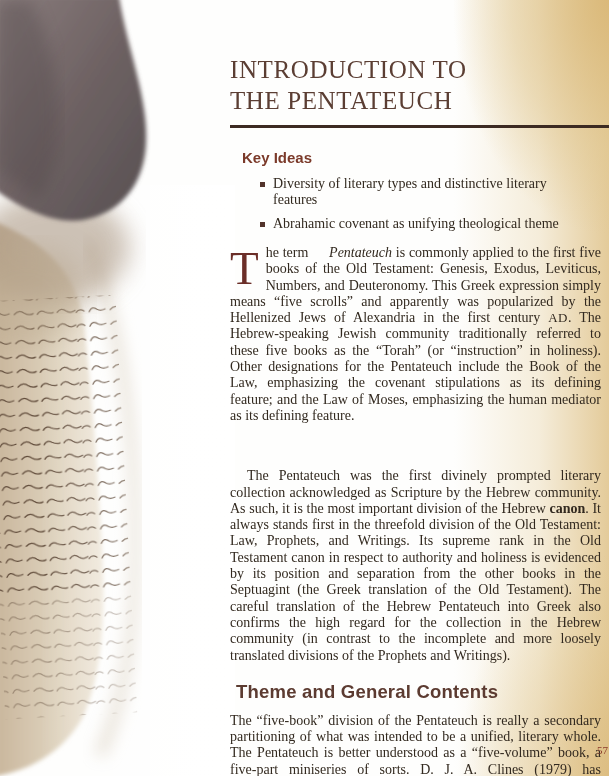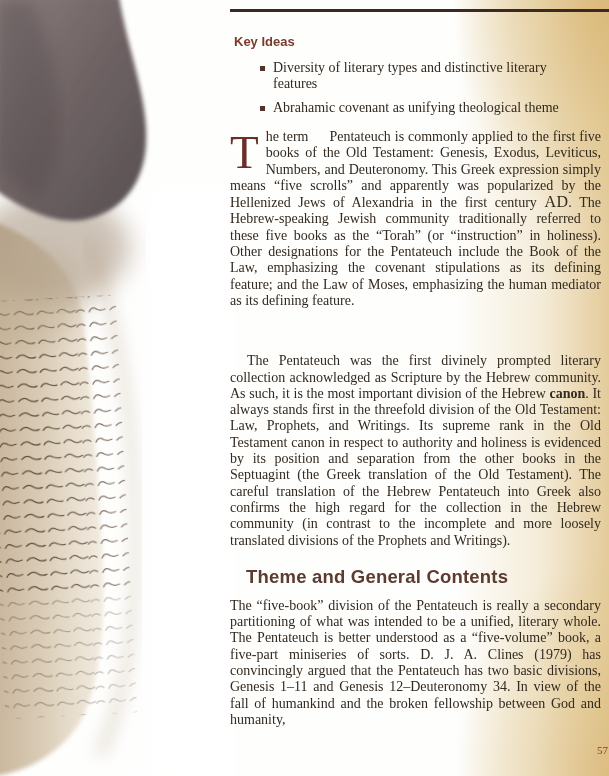--- a/index.html
+++ b/index.html
@@ -20,22 +20,22 @@
     margin:54px 0 0;font-family:"Liberation Serif",serif;font-weight:400;
     font-size:25px;line-height:31px;letter-spacing:.6px;
     color:var(--c-title,#5b3e33);
   }
   .chapter-title span{display:block;}
   .rule{
     border:none;height:3px;margin:9px 0 0;width:calc(100% + 8px);
     background:var(--c-rule,#3c2a22);
   }
   .key-ideas-heading{
-    margin:21px 4px 0;font-family:"Liberation Sans",sans-serif;font-weight:700;
-    font-size:13px;line-height:18px;color:var(--c-key-ideas-heading,#7b3a2a);
+    margin:21px 12px 0;font-family:"Liberation Sans",sans-serif;font-weight:700;
+    font-size:15px;line-height:18px;color:var(--c-key-ideas-heading,#7b3a2a);
   }
   .key-ideas-list{list-style:none;margin:9px 0 0 30px;padding:0;}
   .key-ideas-list li{
     position:relative;padding-left:13px;margin-bottom:8px;width:310px;
     font-size:14px;line-height:16px;color:var(--c-body-text,#32291f);
   }
   .bullet-sq{
     position:absolute;left:0;top:6px;width:4.5px;height:4.5px;
     background:var(--c-bullet,#52332b);
   }
@@ -43,31 +43,31 @@
     margin:0;font-size:14px;line-height:16.3px;text-align:justify;
     color:var(--c-body-text,#32291f);
   }
   .para.first{margin-top:13px;}
   .para.indent{text-indent:17px;margin-top:44px;}
   .dropcap{
     float:left;font-size:47px;line-height:40px;padding:3px 7px 0 0;
     color:var(--c-drop-cap,#6b2e28);font-family:"Liberation Serif",serif;
   }
   .section-heading{
-    margin:17px 16px 10px;font-family:"Liberation Sans",sans-serif;font-weight:700;
+    margin:17px 6px 10px;font-family:"Liberation Sans",sans-serif;font-weight:700;
     font-size:18.5px;line-height:22px;letter-spacing:.2px;
     color:var(--c-section-heading,#5c3b31);
   }
   .page-number{
     position:absolute;top:744px;right:1px;z-index:3;
     font-size:11px;color:var(--c-page-number,#8a3a2a);
   }
-  .seg-italic{margin-left:17px;}
+  .seg-italic{font-style:italic;margin-left:17px;}
   .seg-bold{font-weight:700;}
-  .seg-smallcaps{font-size:16px;letter-spacing:.4px;}
+  .seg-smallcaps{font-size:13px;letter-spacing:.4px;}
 </style>
 </head>
 <body>
 
 <div class="page">
 
   <div class="edge-texture"></div>
 
   <div class="photo">
     <svg width="235" height="776" viewBox="0 0 235 776">
@@ -122,20 +122,24 @@
       <ellipse cx="52" cy="248" rx="78" ry="55" fill="#a5917b" opacity=".55" filter="url(#soft12)"></ellipse>
       <ellipse cx="25" cy="295" rx="60" ry="50" fill="#baa88e" opacity=".45" filter="url(#soft12)"></ellipse>
 
       <path d="M-4,-4 L119,-4 C127,48 149,100 146,144 C144,186 119,214 83,220 C51,225 14,204 -4,190 Z" fill="url(#gDark)" filter="url(#soft2)"></path>
       <path d="M30,0 C60,60 70,140 40,200 L-4,170 L-4,0 Z" fill="#4e4446" opacity=".35" filter="url(#soft8)"></path>
     </svg>
   </div>
 
   <main class="content">
 
+    <h1 class="chapter-title">
+      <span>INTRODUCTION TO</span>
+      <span>THE PENTATEUCH</span>
+    </h1>
 
     <hr class="rule">
 
     <section>
       <h2 class="key-ideas-heading">Key Ideas</h2>
       <ul class="key-ideas-list">
         <li>
           <span class="bullet-sq"></span>
           <span>Diversity of literary types and distinctive literary features</span>
         </li>

